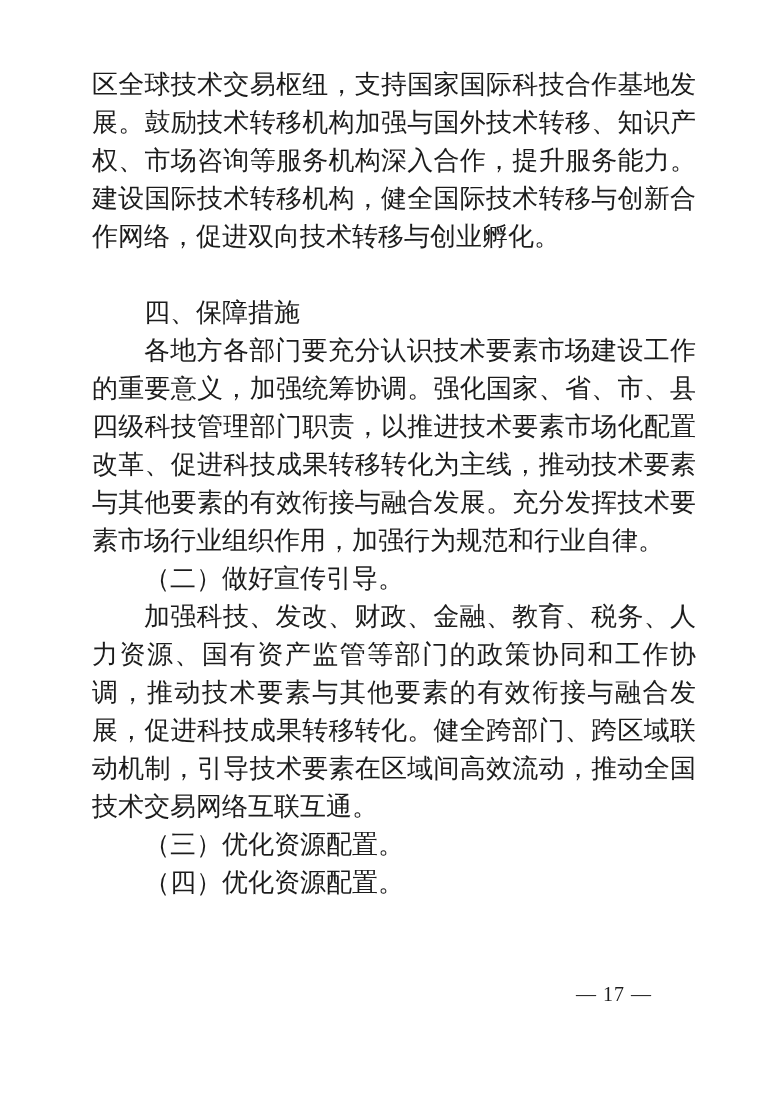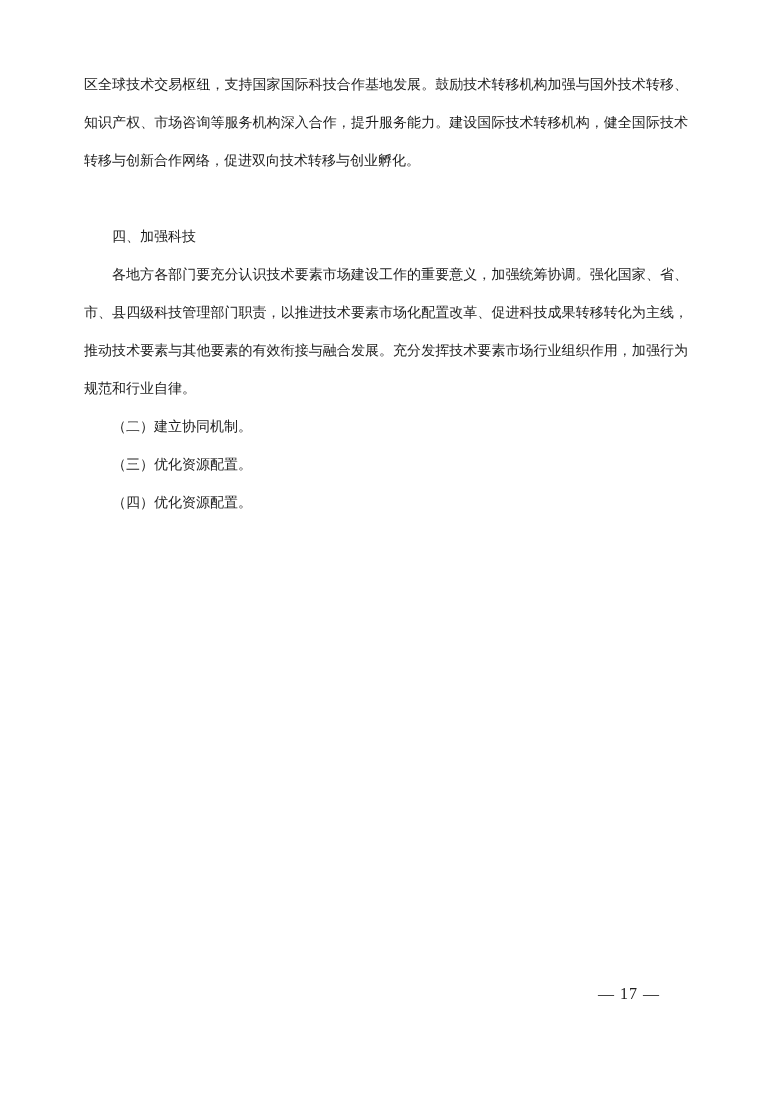--- a/index.html
+++ b/index.html
@@ -15,58 +15,59 @@
     position: relative;
     width: 780px;
     height: 1103px;
     background: var(--page-bg);
     overflow: hidden;
     font-family: "Liberation Serif", "DejaVu Serif", serif;
     color: var(--text-color);
   }
   .text-block {
     position: absolute;
-    left: 84px;
+    left: 92px;
     top: 66px;
     width: 604px;
-    font-size: 14px;
+    font-size: 26px;
     line-height: 38px;
     text-align: justify;
     text-justify: inter-character;
   }
   .text-block p {
     margin: 0;
     padding: 0;
     text-indent: 2em;
     word-break: break-all;
   }
   .text-block p.body-continuation {
     text-indent: 0;
   }
   .text-block p.section-heading {
     margin-top: 38px; 
   }
   .page-number {
     position: absolute;
     top: 984px;
-    right: 120px;
-    font-size: 16px;
+    right: 128px;
+    font-size: 20px;
     line-height: 20px;
     letter-spacing: 1px;
     color: var(--text-color);
     white-space: nowrap;
   }
 </style>
 </head>
 <body>
 
 <div class="page">
   <div class="text-block">
       <p class="body-continuation">区全球技术交易枢纽，支持国家国际科技合作基地发展。鼓励技术转移机构加强与国外技术转移、知识产权、市场咨询等服务机构深入合作，提升服务能力。建设国际技术转移机构，健全国际技术转移与创新合作网络，促进双向技术转移与创业孵化。</p>
-      <p class="section-heading">四、加强科技</p>
+      <p class="section-heading">四、保障措施</p>
       <p class="body">各地方各部门要充分认识技术要素市场建设工作的重要意义，加强统筹协调。强化国家、省、市、县四级科技管理部门职责，以推进技术要素市场化配置改革、促进科技成果转移转化为主线，推动技术要素与其他要素的有效衔接与融合发展。充分发挥技术要素市场行业组织作用，加强行为规范和行业自律。</p>
-      <p class="sub-heading">（二）建立协同机制。</p>
+      <p class="sub-heading">（二）做好宣传引导。</p>
+      <p class="body">加强科技、发改、财政、金融、教育、税务、人力资源、国有资产监管等部门的政策协同和工作协调，推动技术要素与其他要素的有效衔接与融合发展，促进科技成果转移转化。健全跨部门、跨区域联动机制，引导技术要素在区域间高效流动，推动全国技术交易网络互联互通。</p>
       <p class="sub-heading">（三）优化资源配置。</p>
       <p class="sub-heading">（四）优化资源配置。</p>
     </div>
 
   <div class="page-number">— 17 —</div>
 </div>
 
 </body></html>

